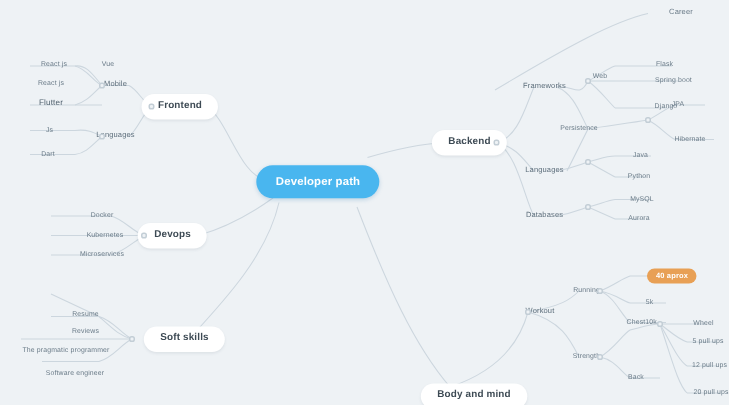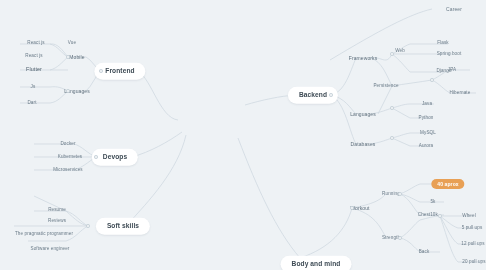--- a/index.html
+++ b/index.html
@@ -153,20 +153,21 @@
       <path d="M440 216 C 448 222, 452 226, 458 228"></path>
       <path d="M458 228 L 478 228"></path>
       <path d="M440 216 C 448 230, 452 240, 458 244"></path>
       <path d="M458 244 L 478 244"></path>
       <path d="M440 216 C 448 240, 452 256, 458 262"></path>
       <path d="M458 262 L 480 262"></path>
       <path d="M420 252 L 440 252"></path>
     </g>
   </svg>
 
+  <div class="node root" style="left:212px;top:121px;">Developer path</div>
 
   <div class="node pill" style="left:120px;top:71px;">Frontend</div>
   <div class="node pill" style="left:313px;top:95px;">Backend</div>
   <div class="node pill" style="left:115px;top:157px;">Devops</div>
   <div class="node pill" style="left:123px;top:226px;">Soft skills</div>
   <div class="node pill" style="left:316px;top:264px;">Body and mind</div>
   <div class="node pill" style="left:454px;top:9px;font-size:5px;padding:3px 7px;border-radius:7px;box-shadow:none;background:transparent;color:#6a7b88;font-weight:normal;">Career</div>
 
   <div class="node branch" style="left:77px;top:57px;">Mobile</div>
   <div class="node branch" style="left:77px;top:91px;">Languages</div>

